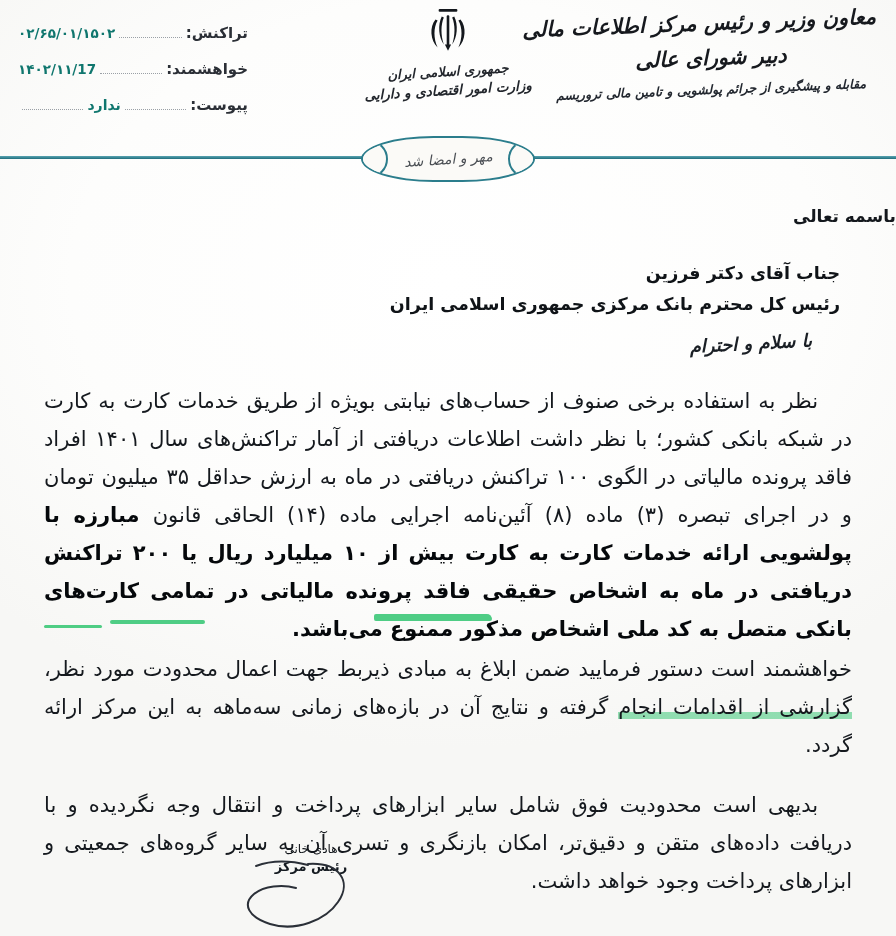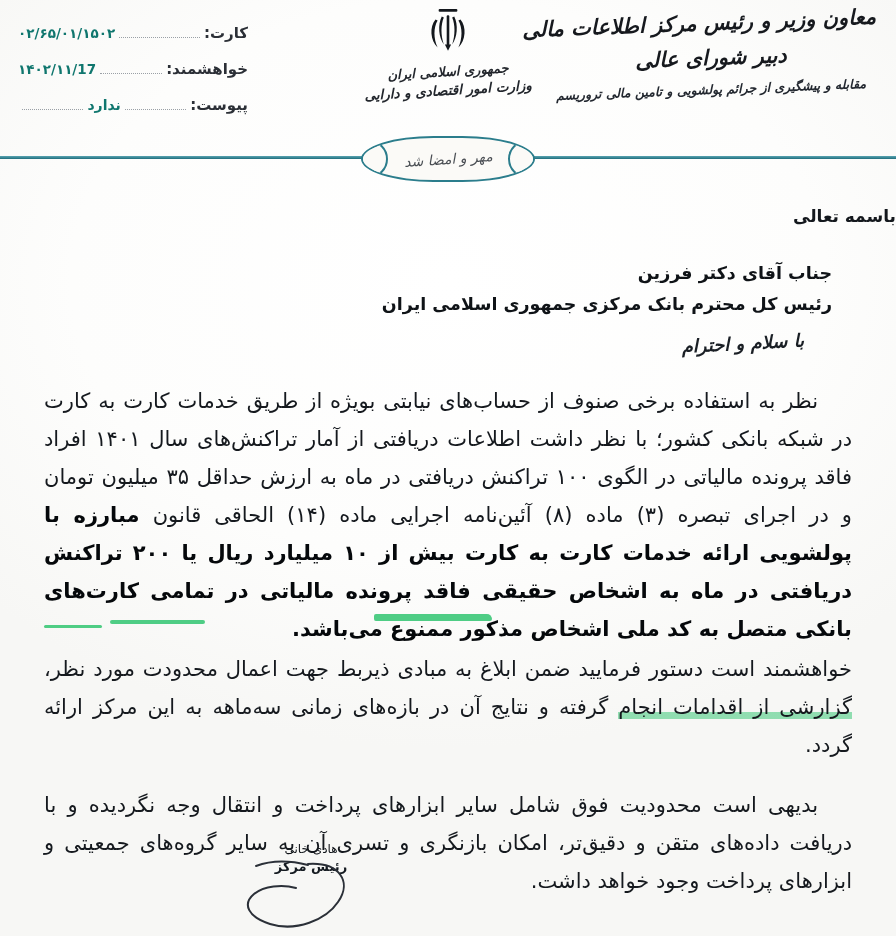--- a/index.html
+++ b/index.html
@@ -194,21 +194,21 @@
     font-size: 17px;
     font-weight: 700;
     color: #14181d;
     letter-spacing: .5px;
   }
 
   
   .recipient {
     position: absolute;
     top: 258px;
-    right: 64px;
+    right: 56px;
     width: 560px;
     text-align: right;
     direction: rtl;
   }
   .rcp-line {
     font-size: 17.5px;
     font-weight: 700;
     color: #0f1317;
     line-height: 31px;
     white-space: nowrap;
@@ -301,21 +301,21 @@
     pointer-events: none;
   }
 </style>
 </head>
 <body>
 
 <div class="letterhead">
 
   <div class="meta-block">
     <div class="meta-row">
-      <span class="meta-label">کارت:</span>
+      <span class="meta-label">تراکنش:</span>
       <span class="meta-leader"></span>
       <span class="meta-value">۰۲/۶۵/۰۱/۱۵۰۲</span>
     </div>
     <div class="meta-row">
       <span class="meta-label">خواهشمند:</span>
       <span class="meta-leader"></span>
       <span class="meta-value">۱۴۰۲/۱۱/17</span>
     </div>
     <div class="meta-row">
       <span class="meta-label">پیوست:</span>

